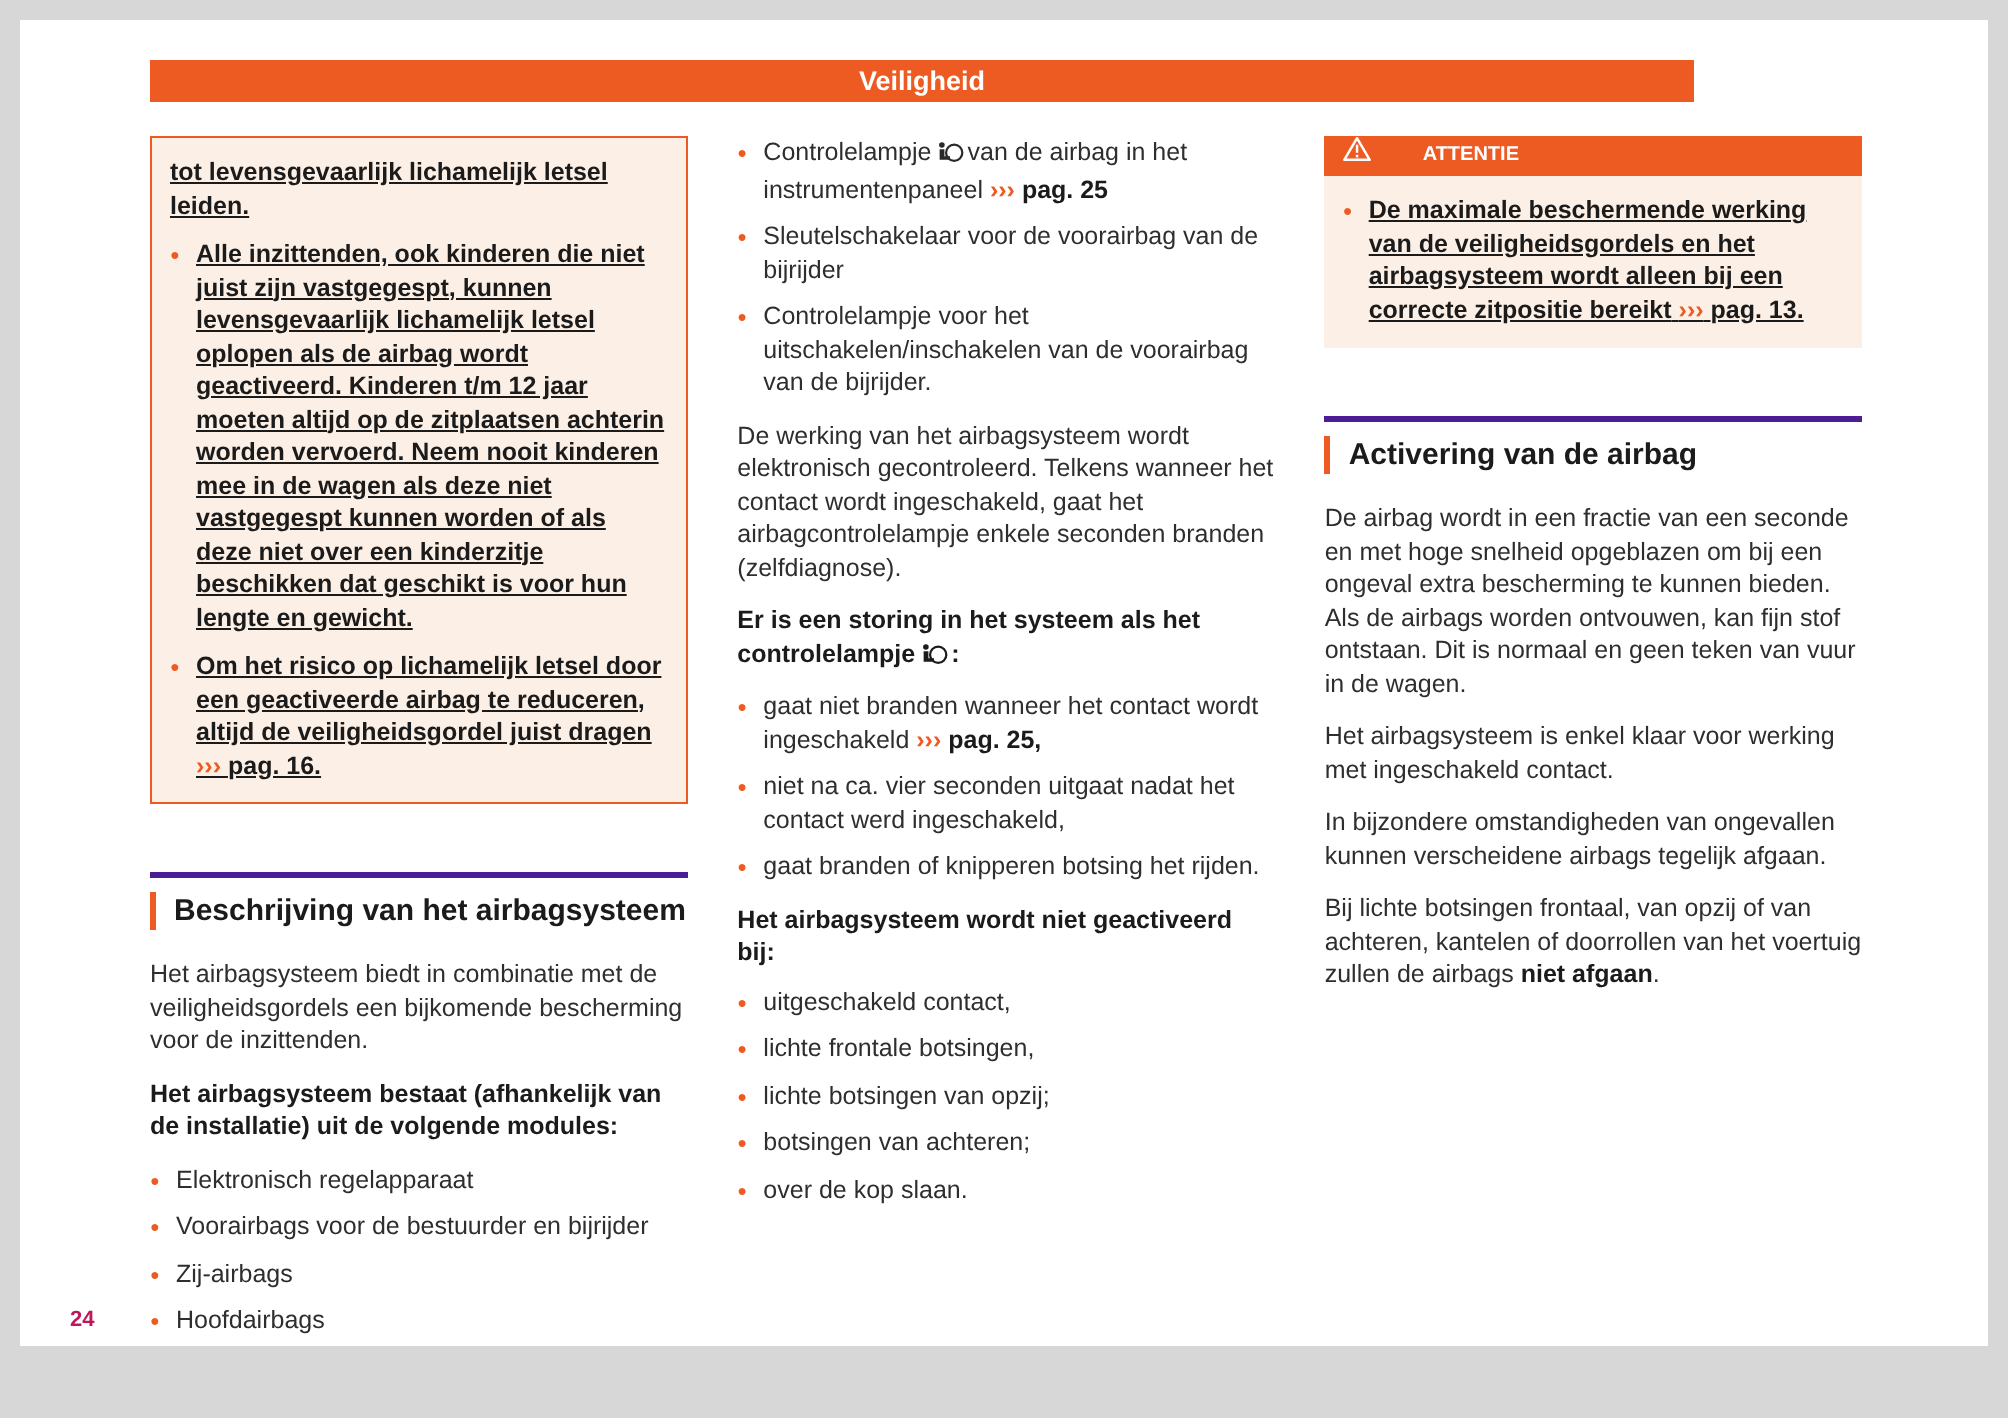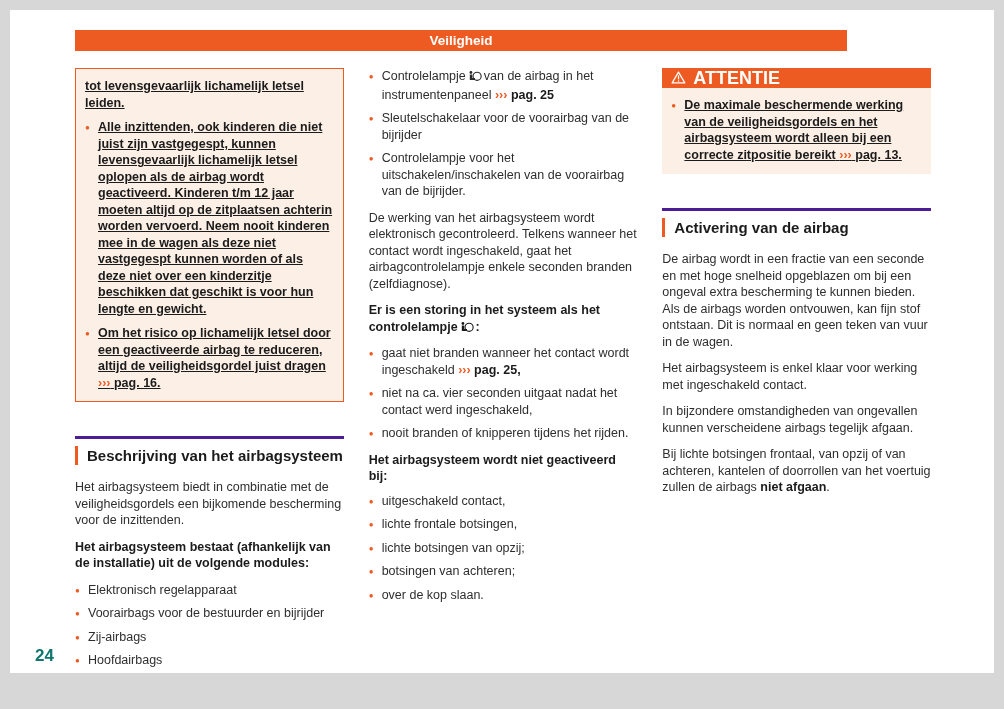--- a/index.html
+++ b/index.html
@@ -22,25 +22,25 @@
   .warn-box p{margin-bottom:8px;text-decoration:underline;}
   .bullet{position:relative;padding-left:13px;}
   .bullet::before{content:"●";position:absolute;left:0;top:1px;font-size:8px;color:var(--orange);}
   ul{list-style:none;}
   ul .bullet{margin-bottom:7px;}
   ul{margin-bottom:10px;}
   .section-head{border-top:3px solid #4c1d95;margin-top:34px;padding-top:7px;margin-bottom:14px;}
   .section-head h2{border-left:3px solid var(--orange);padding-left:9px;font-size:15px;line-height:19px;color:var(--ink-bold);font-weight:bold;}
   .ref .arr{color:var(--orange);font-weight:bold;}
   .ref .pg{font-weight:bold;color:var(--ink-bold);}
-  .att-head{background:var(--orange);color:#fff;height:20px;display:flex;align-items:center;gap:7px;padding-left:9px;font-weight:bold;font-size:18px;}
+  .att-head{background:var(--orange);color:#fff;height:20px;display:flex;align-items:center;gap:25px;padding-left:9px;font-weight:bold;font-size:10px;}
   .att-body{background:var(--cream);padding:9px 9px 2px 9px;}
   .att-body p{margin-bottom:9px;text-decoration:underline;}
   .icon-inline{display:inline-block;vertical-align:-2px;margin:0 2px;}
-  .page-number{position:absolute;left:25px;bottom:7px;font-weight:bold;font-size:17px;color:#0f766e;margin-top:37px;}
+  .page-number{position:absolute;left:25px;bottom:7px;font-weight:bold;font-size:11px;color:#be185d;margin-top:37px;}
   .subhead{margin-bottom:8px;}
 </style>
 </head>
 <body>
 
 <div class="page">
 
   <div class="header-bar">
     <span>Veiligheid</span>
   </div>
@@ -96,21 +96,21 @@
               <path d="M2.6 6 h3.4 v5 h4 v2.6 H2.6 Z" fill="#1b1b1b"></path>
             </svg></span><span>:</span>
       </p>
 
       <ul>
         <li class="bullet">
           <span>gaat niet branden wanneer het contact wordt ingeschakeld</span>
           <span class="ref"><span class="arr">›››</span>&nbsp;<span class="pg">pag. 25,</span></span>
         </li>
         <li class="bullet"><span>niet na ca. vier seconden uitgaat nadat het contact werd ingeschakeld,</span></li>
-        <li class="bullet"><span>nooit branden of knipperen tijdens het rijden.</span></li>
+        <li class="bullet"><span>gaat branden of knipperen botsing het rijden.</span></li>
       </ul>
 
       <p class="bold subhead">Het airbagsysteem wordt niet geactiveerd bij:</p>
 
       <ul>
         <li class="bullet"><span>uitgeschakeld contact,</span></li>
         <li class="bullet"><span>lichte frontale botsingen,</span></li>
         <li class="bullet"><span>lichte botsingen van opzij;</span></li>
         <li class="bullet"><span>botsingen van achteren;</span></li>
         <li class="bullet"><span>over de kop slaan.</span></li>

